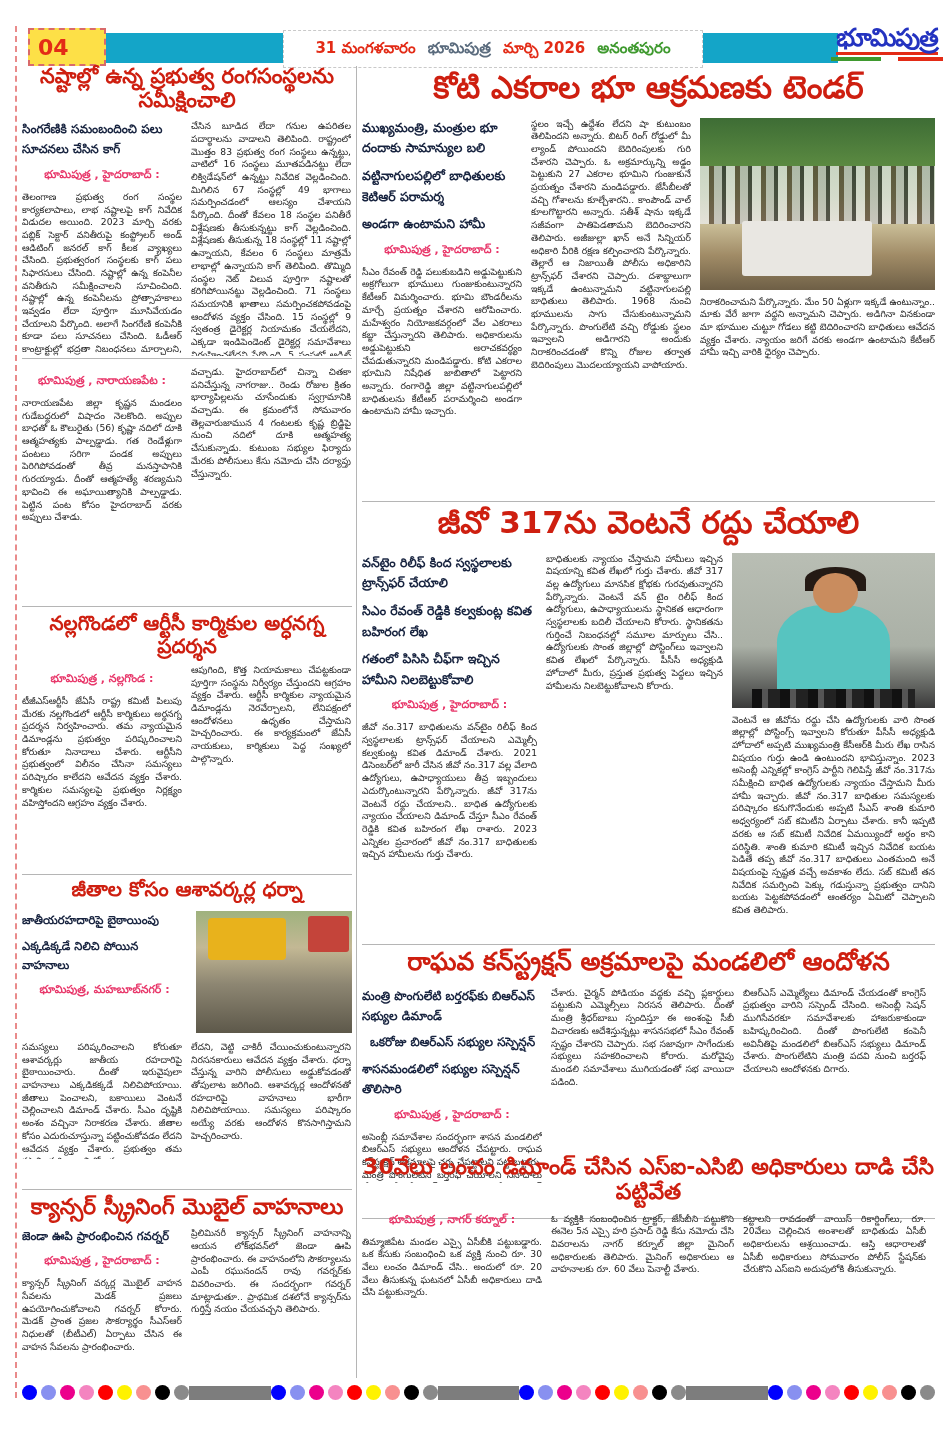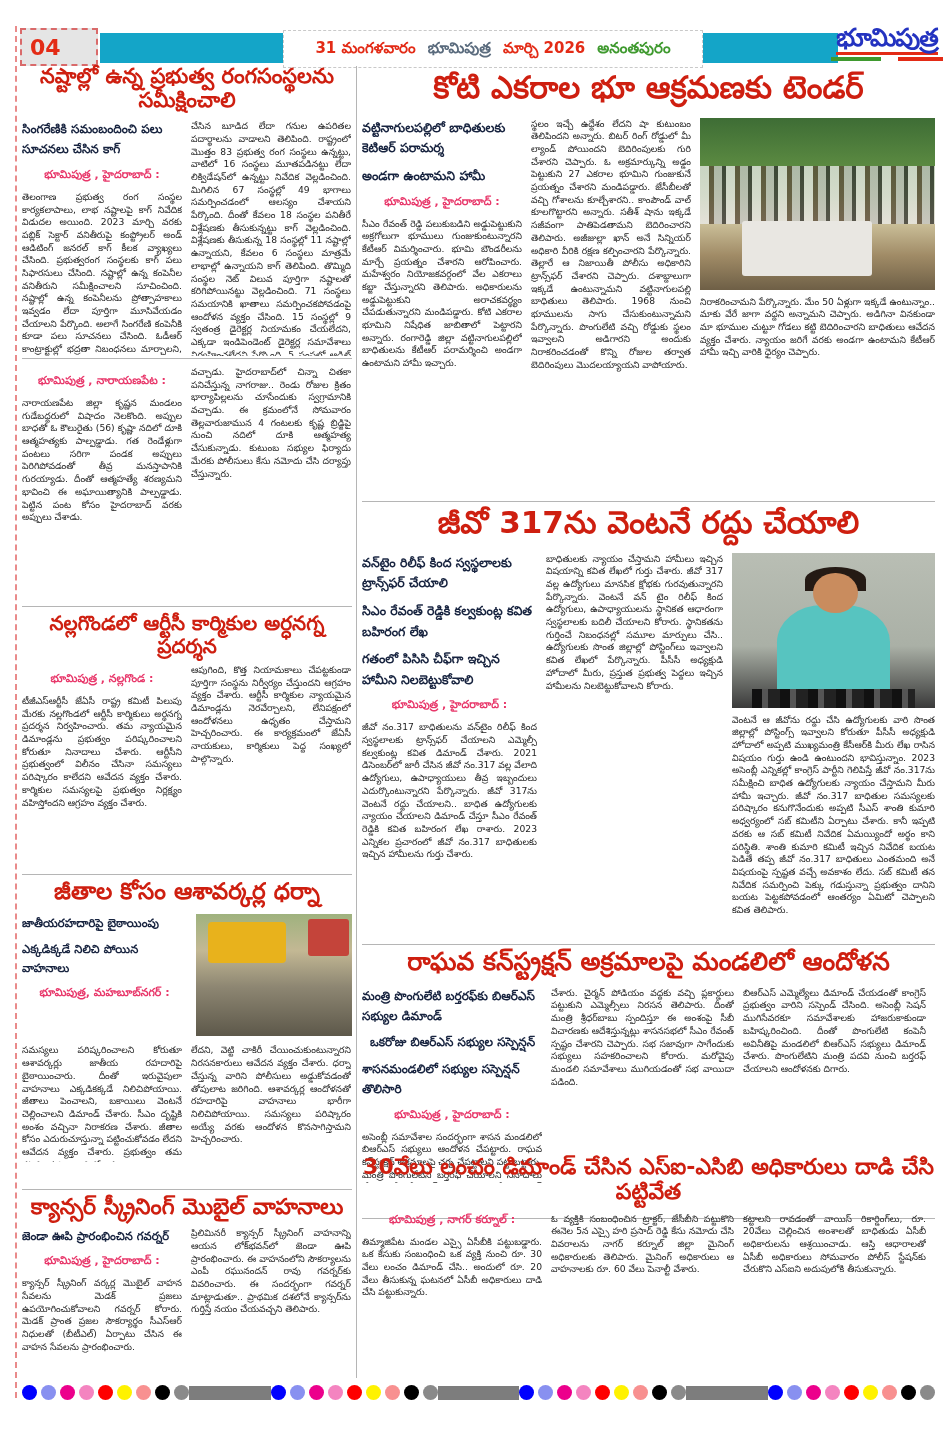--- a/index.html
+++ b/index.html
@@ -1,21 +1,21 @@
 <!DOCTYPE html>
 <html><head>
 <meta charset="utf-8">
 <style>
   html,body{margin:0;padding:0;background:#e8e8e8;}
   #page{position:relative;width:945px;height:1434px;background:#ffffff;margin:0 auto;
         font-family:"DejaVu Sans","Liberation Sans",sans-serif;overflow:hidden;}
   .left-rule{position:absolute;left:15px;top:26px;height:1372px;border-left:2px dashed #e98b8b;}
   
   .teal-bar{position:absolute;left:100px;top:33px;width:738px;height:30px;background:#14a5c8;}
-  .page-num{position:absolute;left:20px;top:28px;width:78px;height:38px;background:#e5e5e5;
+  .page-num{position:absolute;left:28px;top:28px;width:78px;height:38px;background:#fde047;
             border:2px dashed #d96a6a;color:#e32b16;font-size:22px;font-weight:bold;
             display:flex;align-items:center;padding-left:8px;box-sizing:border-box;}
   .date-box{position:absolute;left:283px;top:30px;width:418px;height:36px;background:#fff;
             border:1px dashed #c9c9c9;display:flex;align-items:center;justify-content:center;
             gap:12px;font-size:15px;font-weight:bold;white-space:nowrap;}
   .d-red{color:#e32b16;} .d-paper{color:#5a6b7d;} .d-green{color:#3f9a2f;}
   .logo-wrap{position:absolute;right:2px;top:24px;width:112px;height:44px;text-align:center;}
   .logo-text{color:#2433c0;font-size:25px;font-weight:bold;letter-spacing:-1px;
              border-bottom:3px solid #e32b16;display:inline-block;line-height:1.1;}
   .logo-sub{height:4px;margin-top:2px;background:linear-gradient(90deg,#3f9a2f 0 45%,#fff 45% 60%,#e32b16 60% 100%);}
@@ -91,20 +91,21 @@
         <div class="body" style="height:170px;">తెలంగాణ ప్రభుత్వ రంగ సంస్థల కార్యకలాపాలు, లాభ నష్టాలపై కాగ్ నివేదిక విడుదల అయింది. 2023 మార్చి వరకు పబ్లిక్ సెక్టార్ వనితీరుపై కంప్ట్రోలర్ అండ్ ఆడిటింగ్ జనరల్ కాగ్ కీలక వ్యాఖ్యలు చేసింది. ప్రభుత్వరంగ సంస్థలకు కాగ్ పలు సిఫారసులు చేసింది. నష్టాల్లో ఉన్న కంపెనీల వనితీరుని సమీక్షించాలని సూచించింది. నష్టాల్లో ఉన్న కంపెనీలను ప్రోత్సాహకాలు ఇవ్వడం లేదా పూర్తిగా మూసివేయడం చేయాలని పేర్కొంది. అలాగే సింగరేణి కంపెనీకి కూడా పలు సూచనలు చేసింది. ఓడీఆర్ కాంట్రాక్టుల్లో భద్రతా నిబంధనలు మార్చాలని, బొగ్గు రవాణా ఛార్జీలను సమీక్షించాలని సూచించింది. తవ్విన గనులను తిరిగి నింపడానికి నది ఇసుకకు బదులు ప్రాసెస్</div>
       </div>
       <div class="body" style="width:160px;height:258px;">చేసిన బూడిద లేదా గనుల ఉపరితల పదార్థాలను వాడాలని తెలిపింది. రాష్ట్రంలో మొత్తం 83 ప్రభుత్వ రంగ సంస్థలు ఉన్నట్టు, వాటిలో 16 సంస్థలు మూతపడినట్టు లేదా లిక్విడేషన్‌లో ఉన్నట్టు నివేదిక వెల్లడించింది. మిగిలిన 67 సంస్థల్లో 49 భాగాలు సమర్పించడంలో ఆలస్యం చేశాయని పేర్కొంది. దీంతో కేవలం 18 సంస్థల పనితీరే విశ్లేషణకు తీసుకున్నట్టు కాగ్ వెల్లడించింది. విశ్లేషణకు తీసుకున్న 18 సంస్థల్లో 11 నష్టాల్లో ఉన్నాయని, కేవలం 6 సంస్థలు మాత్రమే లాభాల్లో ఉన్నాయని కాగ్ తెలిపింది. తొమ్మిది సంస్థల నెట్ విలువ పూర్తిగా నష్టాలతో కరిగిపోయినట్టు వెల్లడించింది. 71 సంస్థలు సమయానికి ఖాతాలు సమర్పించకపోవడంపై ఆందోళన వ్యక్తం చేసింది. 15 సంస్థల్లో 9 స్వతంత్ర డైరెక్టర్ల నియామకం చేయలేదని, ఎక్కడా ఇండిపెండెంట్ డైరెక్టర్ల సమావేశాలు నిర్వహించలేదని పేర్కొంది. 5 సంస్థల్లో ఆడిట్ కమిటీ లేదని, 9 సంస్థల్లో ఎన్ఆర్సీ కమిటీ ఏర్పాటు కాలేదని తెలిపింది.</div>
     </div>
   </section>
 
   <section class="art" style="left:362px;top:70px;width:573px;height:428px;">
     <div class="hl" style="font-size:31px;">కోటి ఎకరాల భూ ఆక్రమణకు టెండర్</div>
     <div class="row" style="margin-top:12px;height:362px;">
       <div style="width:168px;">
+        <div class="sub" style="font-size:12.5px;">ముఖ్యమంత్రి, మంత్రుల భూ దందాకు సామాన్యుల బలి</div>
         <div class="sub" style="font-size:12.5px;">వట్టినాగులపల్లిలో బాధితులకు కెటిఆర్ పరామర్శ</div>
         <div class="sub" style="font-size:12.5px;">అండగా ఉంటామని హామీ</div>
         <div class="byline">భూమిపుత్ర , హైదరాబాద్ :</div>
         <div class="body" style="height:170px;">సీఎం రేవంత్ రెడ్డి పలుకుబడిని అడ్డుపెట్టుకుని అక్రగోలుగా భూములు గుంజుకుంటున్నారని కేటీఆర్ విమర్శించారు. భూమి బౌండరీలను మార్చే ప్రయత్నం చేశారని ఆరోపించారు. మహేశ్వరం నియోజకవర్గంలో వేల ఎకరాలు కబ్జా చేస్తున్నారని తెలిపారు. అధికారులను అడ్డుపెట్టుకుని అరాచకవర్ధ్యం చేపడుతున్నారని మండిపడ్డారు. కోటి ఎకరాల భూమిని నిషేధిత జాబితాలో పెట్టారని అన్నారు. రంగారెడ్డి జిల్లా వట్టినాగులపల్లిలో బాధితులను కేటీఆర్ పరామర్శించి అండగా ఉంటామని హామీ ఇచ్చారు.</div>
       </div>
       <div class="body" style="width:168px;height:362px;">స్థలం ఇచ్చే ఉద్దేశం లేదని షా కుటుంబం తెలిపిందని అన్నారు. బిటర్ రింగ్ రోడ్డులో మీ ల్యాండ్ పోయిందని బెదిరింపులకు గురి చేశారని చెప్పారు. ఓ అక్రమార్కున్ని అడ్డం పెట్టుకుని 27 ఎకరాల భూమిని గుంజుకునే ప్రయత్నం చేశారని మండిపడ్డారు. జేసీబీలతో వచ్చి గోశాలను కూల్చేశారని.. కాంపౌండ్ వాల్ కూలగొట్టారని అన్నారు. సతీశ్ షాను ఇక్కడే సజీవంగా పాతిపెడతామని బెదిరించారని తెలిపారు. అజీజుల్లా ఖాన్ అనే సిన్నియర్ అధికారి వీరికి రక్షణ కల్పించారని పేర్కొన్నారు. తెల్లారే ఆ నిజాయితీ పోలీసు అధికారిని ట్రాన్స్‌ఫర్ చేశారని చెప్పారు. దశాబ్దాలుగా ఇక్కడే ఉంటున్నామని వట్టినాగులపల్లి బాధితులు తెలిపారు. 1968 నుంచి భూములను సాగు చేసుకుంటున్నామని పేర్కొన్నారు. పొంగులేటి వచ్చి రోడ్డుకు స్థలం ఇవ్వాలని అడిగారని అందుకు నిరాకరించడంతో కొన్ని రోజుల తర్వాత బెదిరింపులు మొదలయ్యాయని వాపోయారు.</div>
       <div style="width:235px;">
         <div class="photo ph-tender" style="width:235px;height:172px;">
           <div class="crowd"></div>
           <div class="table"></div>
@@ -152,21 +153,21 @@
     <div class="row" style="margin-top:6px;height:218px;">
       <div style="width:160px;">
         <div class="byline">భూమిపుత్ర , నల్లగొండ :</div>
         <div class="body" style="height:182px;">టీజీఎస్ఆర్టీసీ జేఏసీ రాష్ట్ర కమిటీ పిలుపు మేరకు నల్లగొండలో ఆర్టీసీ కార్మికులు అర్ధనగ్న ప్రదర్శన నిర్వహించారు. తమ న్యాయమైన డిమాండ్లను ప్రభుత్వం పరిష్కరించాలని కోరుతూ నినాదాలు చేశారు. ఆర్టీసీని ప్రభుత్వంలో విలీనం చేసినా సమస్యలు పరిష్కారం కాలేదని ఆవేదన వ్యక్తం చేశారు. కార్మికుల సమస్యలపై ప్రభుత్వం నిర్లక్ష్యం వహిస్తోందని ఆగ్రహం వ్యక్తం చేశారు.</div>
       </div>
       <div class="body" style="width:160px;height:218px;">ఆపుగింది, కొత్త నియామకాలు చేపట్టకుండా పూర్తిగా సంస్థను నిర్వీర్యం చేస్తుందని ఆగ్రహం వ్యక్తం చేశారు. ఆర్టీసీ కార్మికుల న్యాయమైన డిమాండ్లను నెరవేర్చాలని, లేనిపక్షంలో ఆందోళనలు ఉధృతం చేస్తామని హెచ్చరించారు. ఈ కార్యక్రమంలో జేఏసీ నాయకులు, కార్మికులు పెద్ద సంఖ్యలో పాల్గొన్నారు.</div>
     </div>
   </section>
 
   <section class="art" style="left:22px;top:878px;width:330px;height:308px;">
-    <div class="hl" style="font-size:23px;">జీతాల కోసం ఆశావర్కర్ల ధర్నా</div>
+    <div class="hl" style="font-size:20px;">జీతాల కోసం ఆశావర్కర్ల ధర్నా</div>
     <div class="row" style="margin-top:10px;">
       <div style="width:165px;">
         <div class="sub" style="font-size:11.5px;">జాతీయరహదారిపై బైఠాయింపు</div>
         <div class="sub" style="font-size:11.5px;">ఎక్కడిక్కడే నిలిచి పోయిన వాహనాలు</div>
         <div class="byline">భూమిపుత్ర, మహబూబ్‌నగర్ :</div>
       </div>
       <div class="photo ph-protest" style="width:156px;height:122px;">
         <div class="bus"></div>
         <div class="truck"></div>
         <div class="crowd"></div>

